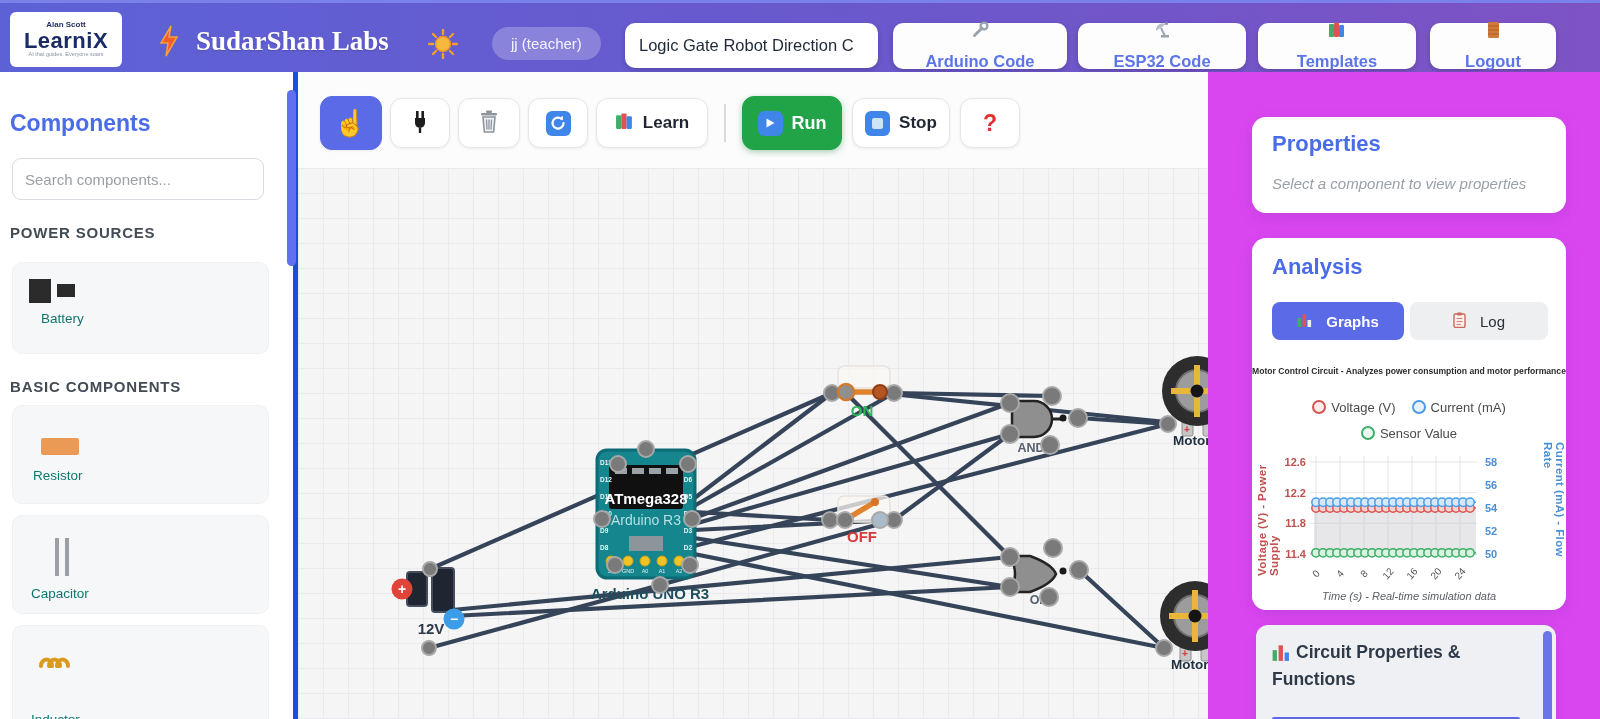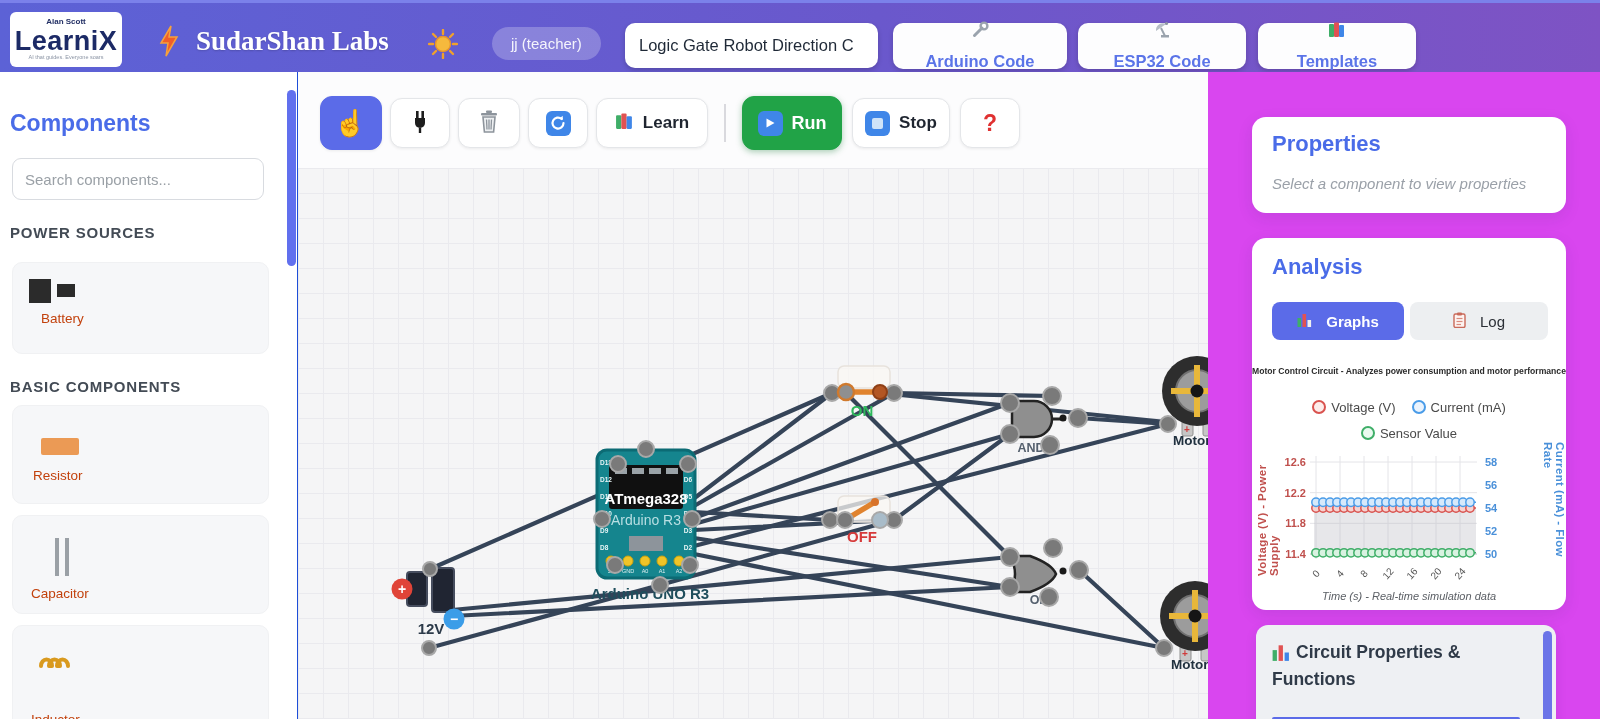--- a/index.html
+++ b/index.html
@@ -5,43 +5,43 @@
   html,body{margin:0;padding:0;background:#fff;font-family:"Liberation Sans",sans-serif;}
   #app{position:relative;width:1600px;height:719px;overflow:hidden;background:#fff;}
 
   
   .hdr{position:absolute;left:0;top:0;width:1600px;height:72px;
        background:linear-gradient(90deg,#5c62d6 0%,#6a58cc 55%,#7e53c4 100%);
        border-top:3px solid #7b81ea;box-sizing:border-box;}
   .logo-card{position:absolute;left:10px;top:9px;width:112px;height:55px;background:#fff;border-radius:6px;
        display:flex;flex-direction:column;align-items:center;justify-content:center;line-height:1.05;}
   .logo-top{font-size:8px;font-weight:bold;color:#233065;}
-  .logo-name{font-size:27px;font-weight:bold;color:#1c2a66;letter-spacing:.5px;text-align:center;}
+  .logo-name{font-size:22px;font-weight:bold;color:#1c2a66;letter-spacing:.5px;text-align:center;}
   .logo-tag{font-size:5.5px;color:#8a93a3;}
   .hdr-title{position:absolute;left:196px;top:23px;font-size:27px;font-weight:bold;color:#fff;text-shadow:0 1px 2px rgba(0,0,0,.18);font-family:Liberation Serif, serif;}
   .bolt{position:absolute;left:158px;top:22px;}
   .sun{position:absolute;left:428px;top:26px;}
   .badge{position:absolute;left:492px;top:24px;height:33px;padding:0 19px;border-radius:17px;
        background:rgba(255,255,255,.24);color:#f4f4fc;font-size:15px;display:flex;align-items:center;}
   .proj-input{position:absolute;left:625px;top:20px;width:253px;height:45px;border:none;border-radius:10px;
        padding:0 14px;font-size:16.5px;color:#1f2937;box-sizing:border-box;font-family:"Liberation Sans",sans-serif;
        box-shadow:0 2px 5px rgba(0,0,0,.2);}
   .hdr-btn{position:absolute;top:20px;height:46px;border-radius:10px;background:#fdfdfe;border:none;cursor:pointer;
        display:flex;align-items:center;justify-content:center;gap:9px;font-size:16.5px;font-weight:bold;color:#5b74e8;
        font-family:"Liberation Sans",sans-serif;box-shadow:0 2px 5px rgba(0,0,0,.18);flex-direction:column;}
 
   
-  .sidebar{position:absolute;left:0;top:72px;width:298px;height:647px;background:#fff;border-right:1px solid #1d4ed8;box-sizing:border-box;}
+  .sidebar{position:absolute;left:0;top:72px;width:298px;height:647px;background:#fff;border-right:5px solid #1d4ed8;box-sizing:border-box;}
   .sb-title{position:absolute;left:10px;top:38px;font-size:23px;font-weight:bold;color:#4a6ce8;}
   .sb-search{position:absolute;left:12px;top:86px;width:252px;height:42px;border:1.5px solid #d8dbe0;border-radius:9px;
        padding:16px 12px;font-size:15px;color:#333;box-sizing:border-box;font-family:"Liberation Sans",sans-serif;}
   .sb-search::placeholder{color:#9aa0a6;}
   .sb-sec{position:absolute;left:10px;font-size:15px;font-weight:bold;color:#434b55;letter-spacing:.8px;}
   .sb-card{position:absolute;left:12px;width:255px;background:#f6f7f9;border-radius:10px;border:1px solid #f0f1f3;cursor:pointer;}
-  .sb-item-label{position:absolute;font-size:13.5px;color:#c2410c;}
+  .sb-item-label{position:absolute;font-size:13.5px;color:#0f766e;}
   .sb-scroll{position:absolute;left:287px;top:18px;width:9px;height:176px;background:#6170ee;border-radius:5px;}
 
   
   .icon-batt{position:absolute;left:16px;top:14px;width:44px;height:26px;}
   .icon-batt .b1{position:absolute;left:0;top:2px;width:22px;height:24px;background:#2b2b2b;}
   .icon-batt .b2{position:absolute;left:28px;top:7px;width:18px;height:13px;background:#2b2b2b;}
   .icon-res{position:absolute;left:28px;top:32px;width:38px;height:17px;background:#eb9a55;border-radius:2px;}
   .icon-cap{position:absolute;left:42px;top:22px;width:16px;height:38px;}
   .icon-cap span{position:absolute;top:0;width:4px;height:38px;background:#9aa0a6;}
   .icon-cap .c2{left:10px;}
@@ -154,20 +154,31 @@
     </button>
     <button class="hdr-btn" style="left:1258px;width:158px;">
       <span>
         <svg width="18" height="18" viewBox="0 0 18 18">
             <rect x="1" y="3" width="5" height="13" rx="1" fill="#3fae68"></rect>
             <rect x="6" y="1.5" width="5" height="14.5" rx="1" fill="#e05252"></rect>
             <rect x="11" y="4" width="5" height="12" rx="1" fill="#3f86e8"></rect>
           </svg>
       </span>
       <span>Templates</span>
+    </button>
+    <button class="hdr-btn" style="left:1430px;width:126px;">
+      <span>
+        <svg width="15" height="18" viewBox="0 0 15 18">
+            <rect x="2" y="1" width="11" height="16" rx="1.5" fill="#cf7a3c"></rect>
+            <line x1="2" y1="5" x2="13" y2="5" stroke="#b05e24" stroke-width="1"></line>
+            <line x1="2" y1="9" x2="13" y2="9" stroke="#b05e24" stroke-width="1"></line>
+            <line x1="2" y1="13" x2="13" y2="13" stroke="#b05e24" stroke-width="1"></line>
+          </svg>
+      </span>
+      <span>Logout</span>
     </button>
   </div>
 
   <div class="sidebar">
     <div class="sb-title">Components</div>
     <input class="sb-search" type="text" placeholder="Search components..." style="">
     <div class="sb-sec" style="top:152px;">POWER SOURCES</div>
 
     <div class="sb-card" style="top:190px;height:90px;">
       <span class="icon-batt">

